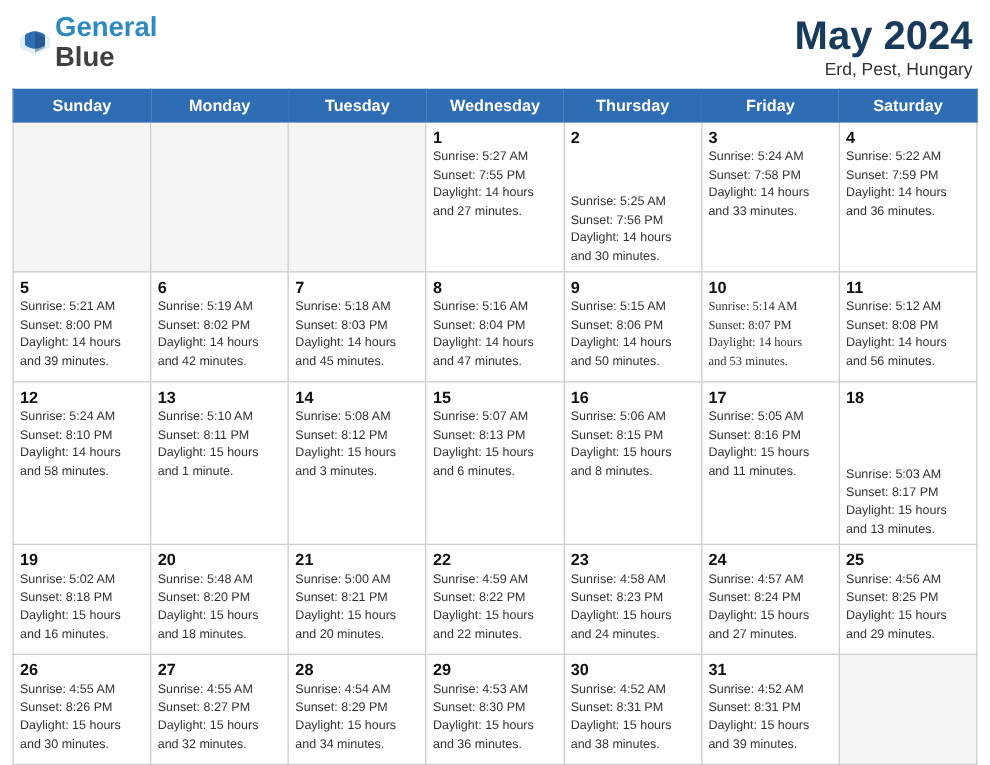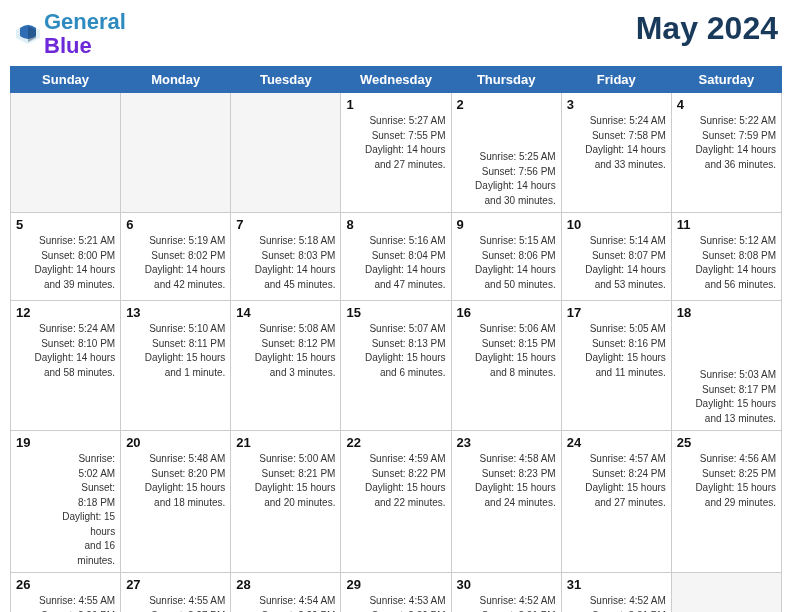--- a/index.html
+++ b/index.html
@@ -77,43 +77,43 @@
       font-size: 13px;
       font-weight: bold;
       color: #111;
       display: block;
       margin-bottom: 2px;
     }
     .cell-info {
       font-size: 10px;
       color: #333;
       line-height: 1.45;
-      text-align: right;
     }
   </style>
 </head>
 <body>
 
 <div class="header-area">
   <div class="logo">
     <svg class="logo-icon" viewBox="0 0 28 28">
       <rect x="0" y="0" width="28" height="28" fill="white"></rect>
       <polygon points="14,4 26,10 26,18 14,24 2,18 2,10" fill="#2e8bc0" opacity="0.15"></polygon>
       <path d="M6,8 Q14,2 22,8 L22,16 Q14,22 6,16 Z" fill="#2e6db4"></path>
       <path d="M14,6 L22,10 L22,18 L14,22" fill="#1a3a5c" opacity="0.4"></path>
     </svg>
     <div>
       <div class="logo-text">
         <span>General</span><br>
-        <span style="color:#6d28d9;">Blue</span>
+        <span style="color:#404040;">Blue</span>
       </div>
     </div>
   </div>
   <div class="title-area">
     <div class="month-title">May 2024</div>
+    <div class="subtitle">Erd, Pest, Hungary</div>
   </div>
 </div>
 
 <table>
   <thead>
     <tr>
     <th class="day-header">Sunday</th>
         <th class="day-header">Monday</th>
         <th class="day-header">Tuesday</th>
         <th class="day-header">Wednesday</th>
@@ -187,21 +187,21 @@
         </td>
         <td>
           <span class="day-number">9</span>
           <div class="cell-info" style="white-space: pre-line;">Sunrise: 5:15 AM
 Sunset: 8:06 PM
 Daylight: 14 hours
 and 50 minutes.</div>
         </td>
         <td>
           <span class="day-number">10</span>
-          <div class="cell-info" style="white-space: pre-line;">Sunrise: 5:14 AM
+          <div class="cell-info" style="white-space: pre-line; font-family: Liberation Serif, serif;">Sunrise: 5:14 AM
 Sunset: 8:07 PM
 Daylight: 14 hours
 and 53 minutes.</div>
         </td>
         <td>
           <span class="day-number">11</span>
           <div class="cell-info" style="white-space: pre-line;">Sunrise: 5:12 AM
 Sunset: 8:08 PM
 Daylight: 14 hours
 and 56 minutes.</div>
@@ -254,21 +254,21 @@
           <span class="day-number">18</span>
           <div class="cell-info" style="white-space: pre-line; margin-top: 48px;">Sunrise: 5:03 AM
 Sunset: 8:17 PM
 Daylight: 15 hours
 and 13 minutes.</div>
         </td>
       </tr>
       <tr>
         <td>
           <span class="day-number">19</span>
-          <div class="cell-info" style="white-space: pre-line; margin-left: 44px;">Sunrise: 5:02 AM
+          <div class="cell-info" style="white-space: pre-line;">Sunrise: 5:02 AM
 Sunset: 8:18 PM
 Daylight: 15 hours
 and 16 minutes.</div>
         </td>
         <td>
           <span class="day-number">20</span>
           <div class="cell-info" style="white-space: pre-line;">Sunrise: 5:48 AM
 Sunset: 8:20 PM
 Daylight: 15 hours
 and 18 minutes.</div>

